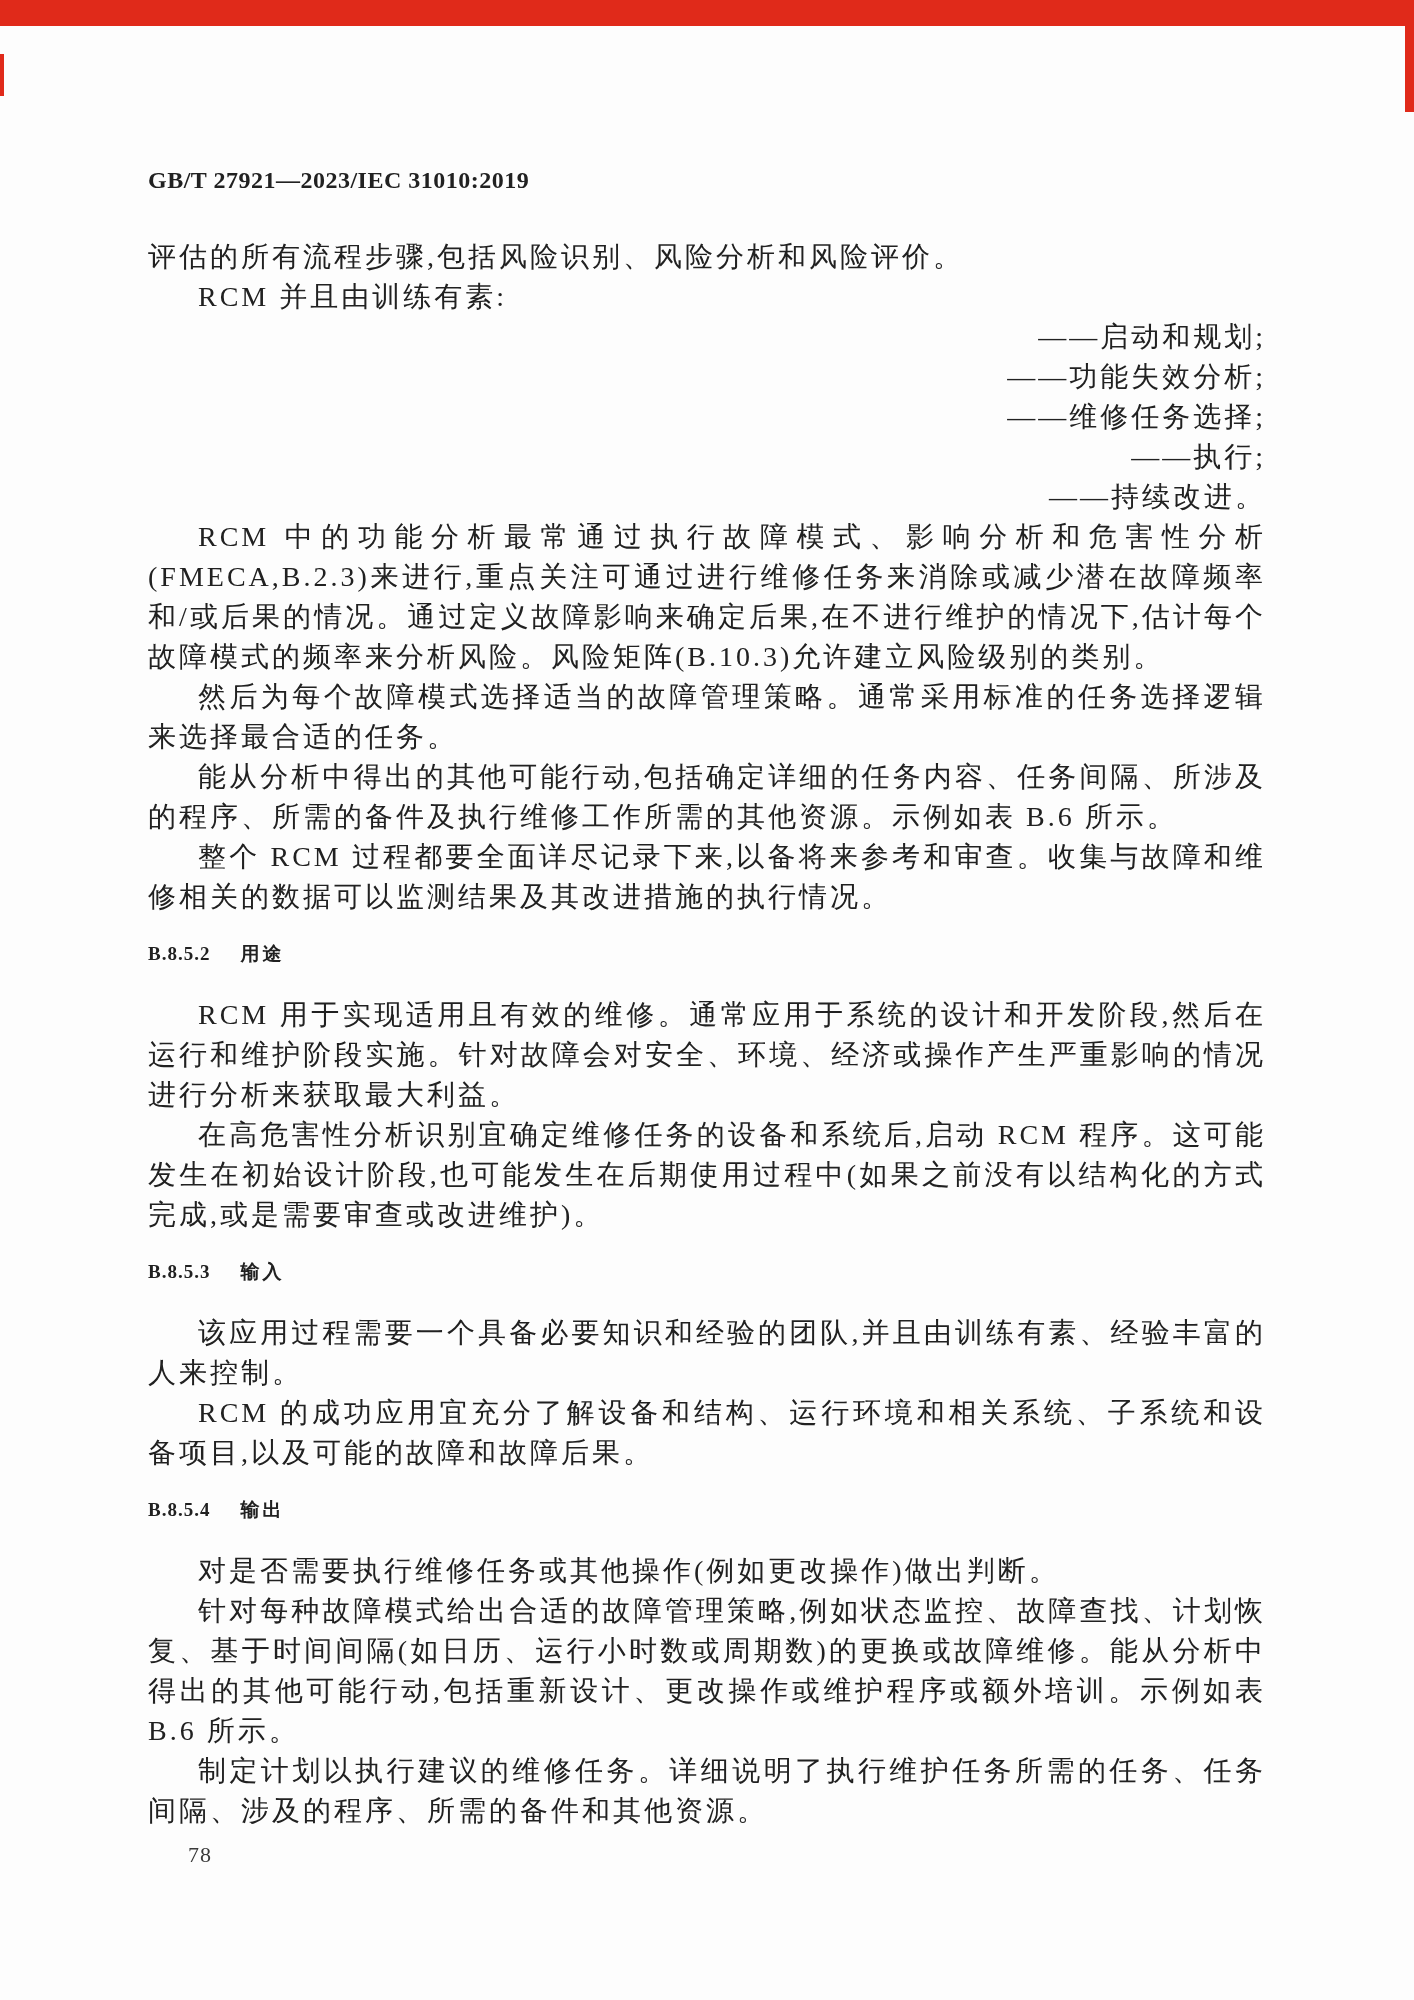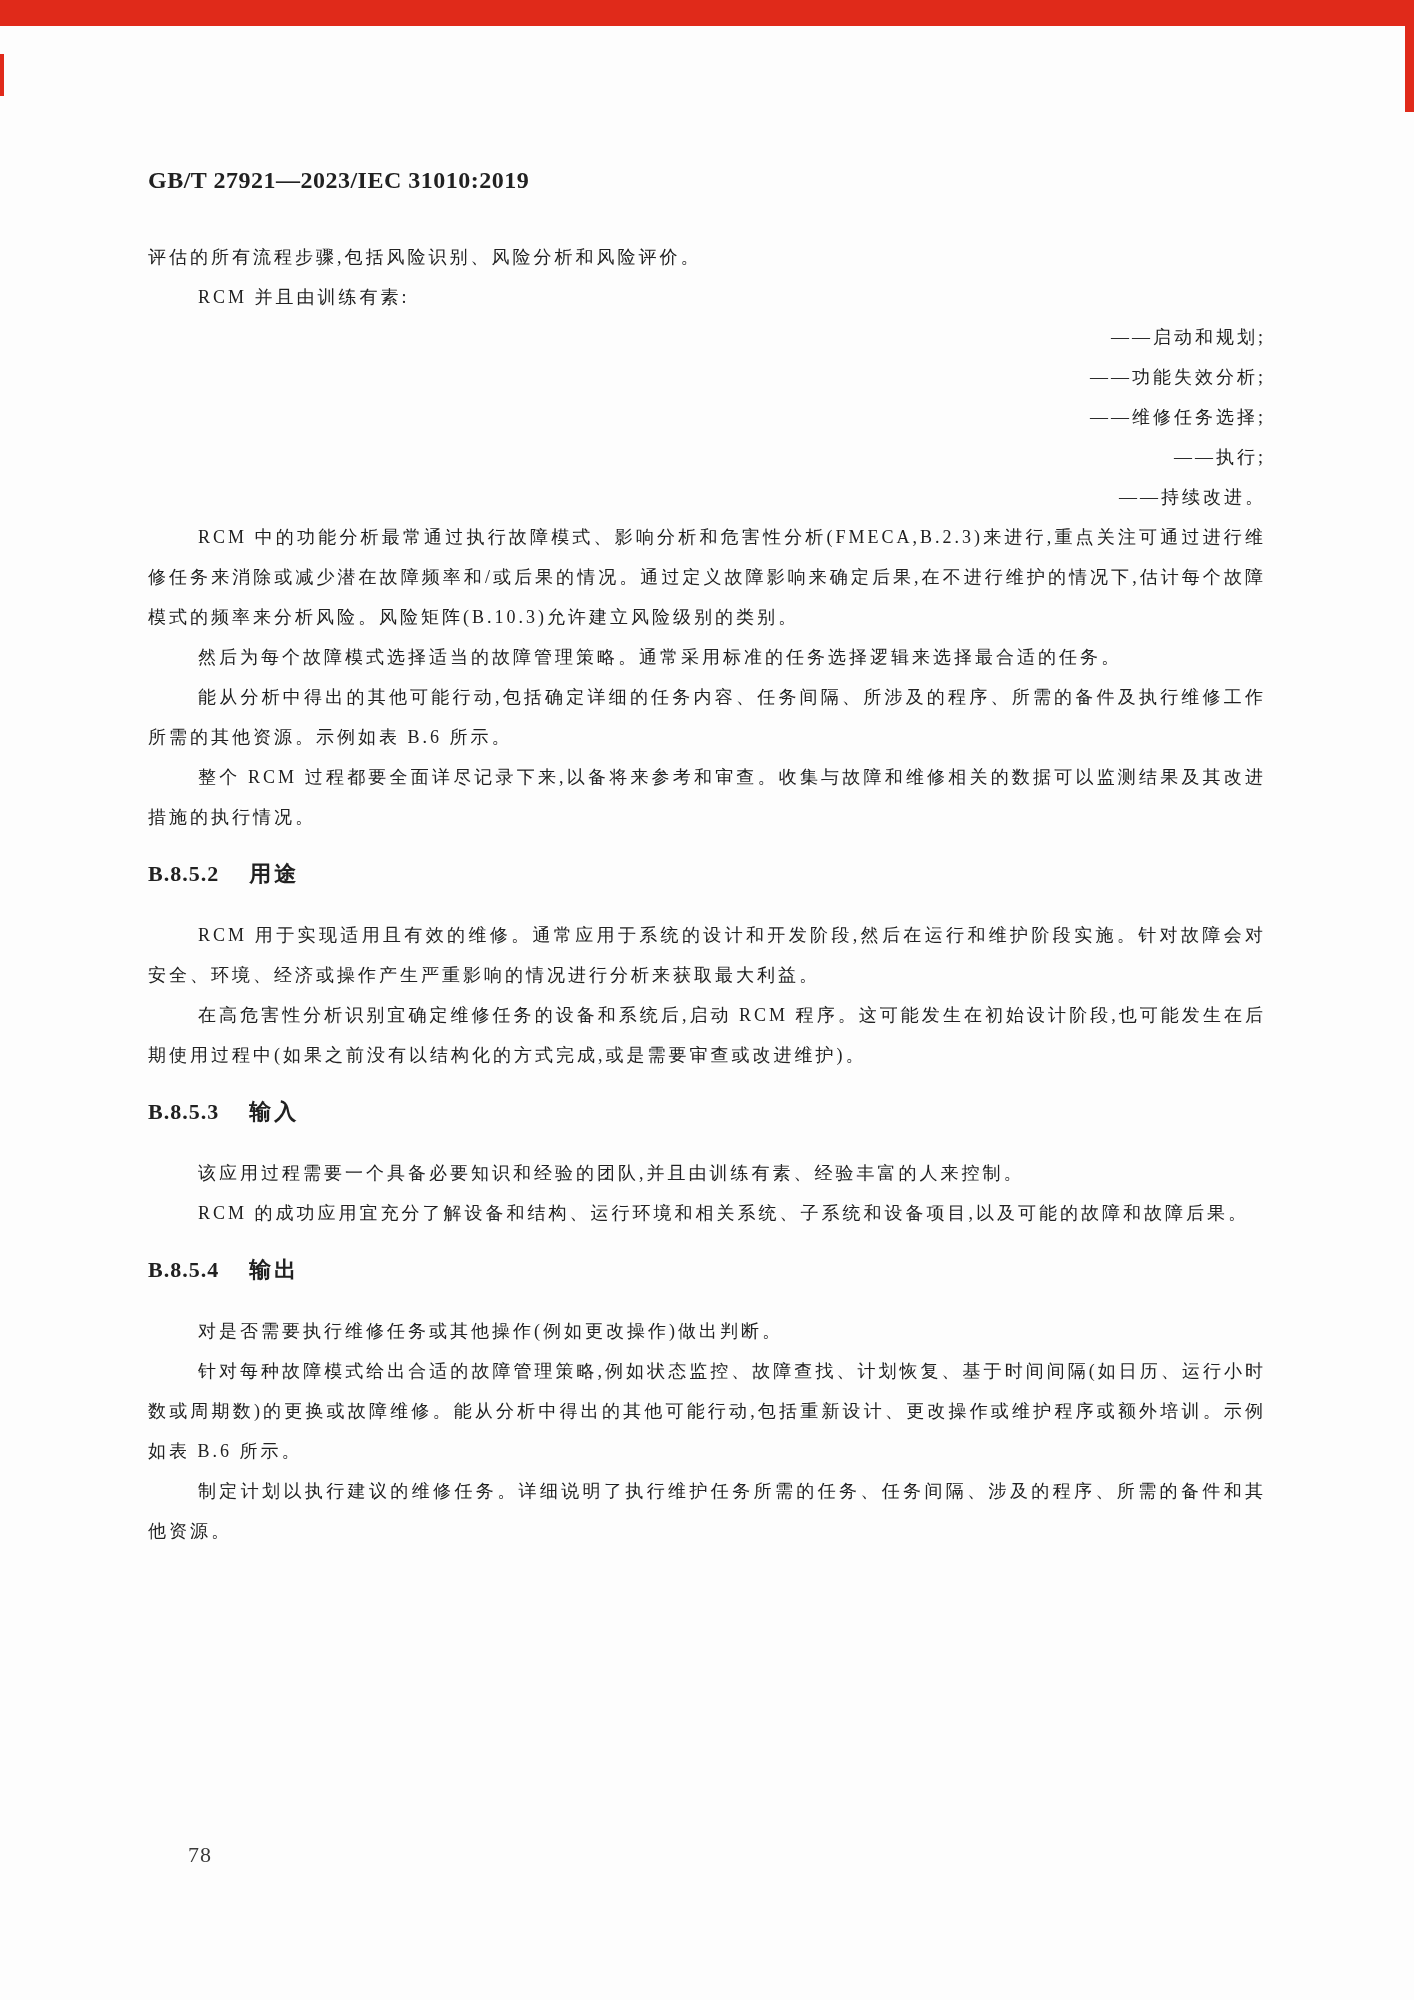--- a/index.html
+++ b/index.html
@@ -48,35 +48,35 @@
   }
   .doc-header {
     font-size: 24px;
     line-height: 30px;
     font-weight: bold;
     margin: 0 0 42px 0;
     letter-spacing: 0.5px;
   }
   .doc-body p {
     margin: 0;
-    font-size: 18px;
+    font-size: 28px;
     line-height: 40px;
     letter-spacing: 3px;
     text-align: justify;
     color: var(--ink, #212121);
   }
   .doc-body p.indent {
     text-indent: 50px;
   }
   .doc-body p.list-item {
     padding-left: 50px;
     text-align: right;
   }
   .doc-body h3.heading {
-    font-size: 22px;
+    font-size: 19px;
     line-height: 40px;
     margin: 17px 0 21px 0;
     font-weight: bold;
   }
   .doc-body h3.heading .h-num {
     font-family: "Liberation Serif", "DejaVu Serif", serif;
     margin-right: 30px;
     letter-spacing: 1px;
   }
   .doc-body h3.heading .h-title {

